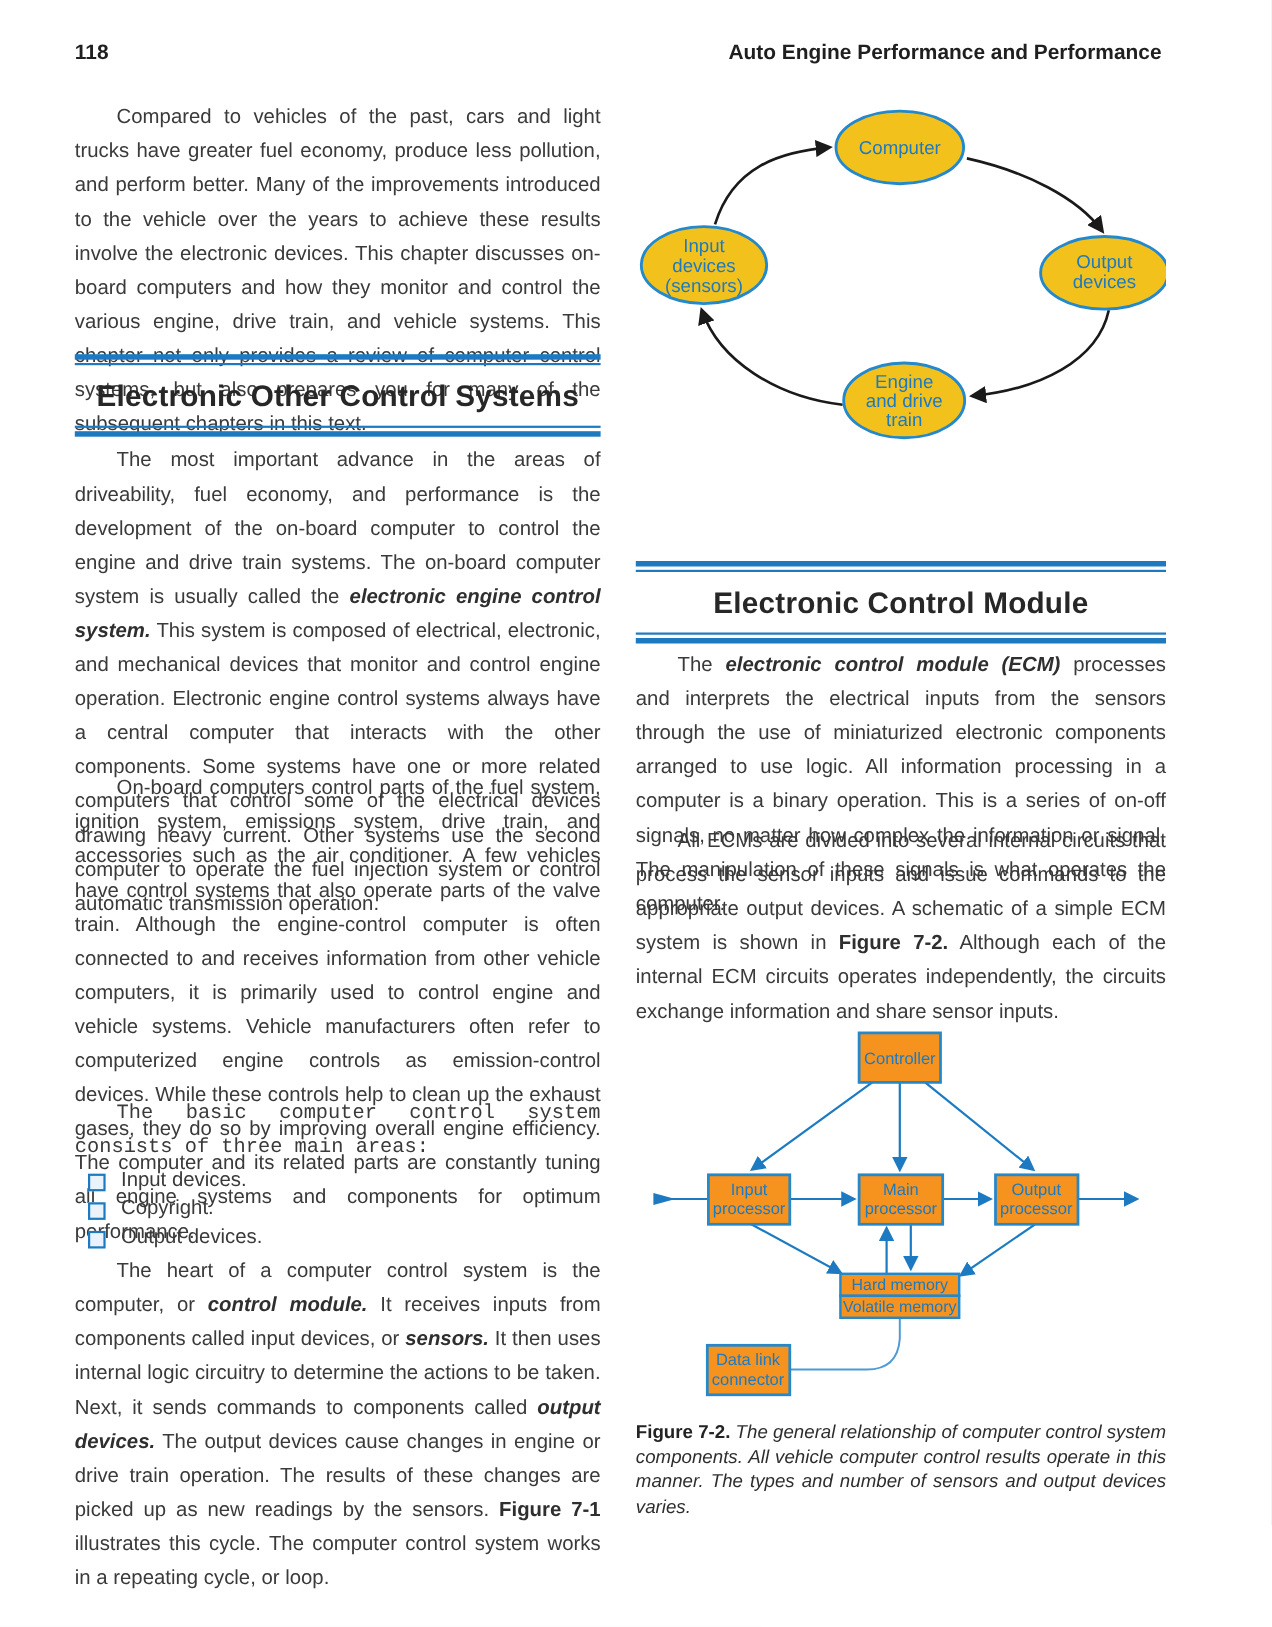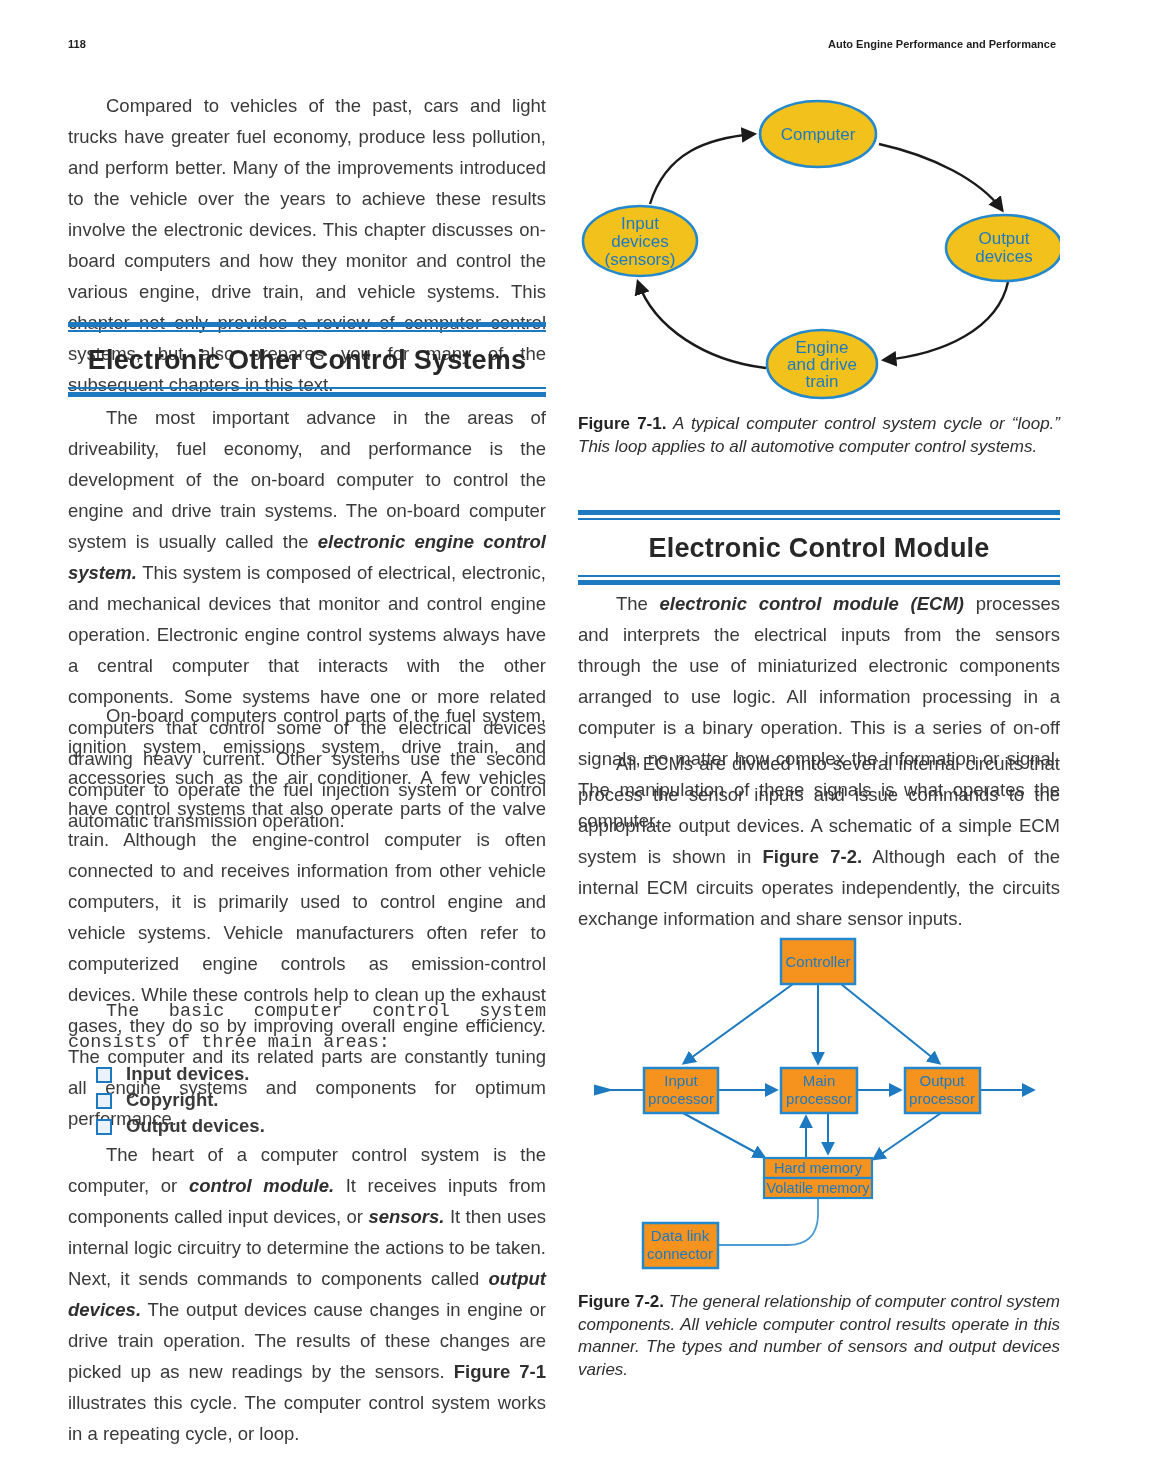--- a/index.html
+++ b/index.html
@@ -5,42 +5,42 @@
   html,body{margin:0;padding:0;background:#e8e8e8;}
   .page{
     position:relative;
     width:1156px;height:1479px;
     background:#ffffff;
     font-family:"Liberation Sans",sans-serif;
     color:#3a3a3a;
     margin:0 auto;
     overflow:hidden;
   }
-  .hdr{position:absolute;top:38px;font-size:11px;font-weight:bold;color:#1f1f1f;text-align:center;}
+  .hdr{position:absolute;top:38px;font-size:19px;font-weight:bold;color:#1f1f1f;text-align:center;}
   .hdr-num{left:68px;}
   .hdr-title{right:100px;}
 
   .body-text{font-size:18.5px;line-height:31px;text-align:justify;color:#3a3a3a;}
   .indent{text-indent:38px;}
   .bi{font-weight:bold;font-style:italic;color:#2f2f2f;}
   .b{font-weight:bold;color:#2f2f2f;}
 
   .abs{position:absolute;}
 
   .sec-head{width:100%;}
   .rule-thick{height:5px;background:#1d7ac1;}
   .rule-thin{height:2px;background:#1d7ac1;margin-top:3px;}
   .rule-thin-b{height:2px;background:#1d7ac1;}
   .rule-thick-b{height:5px;background:#1d7ac1;margin-top:3px;}
   .sec-title{
     font-size:27px;font-weight:bold;color:#272727;
     text-align:center;padding:13px 0 11px;letter-spacing:0.2px;
   }
 
-  .bullet-row{display:flex;align-items:center;margin-left:28px;height:26px;font-weight:bold;}
+  .bullet-row{display:flex;align-items:flex-start;margin-left:12px;height:26px;}
   .bullet-sq{
     width:12px;height:12px;flex:0 0 12px;
     border:2.5px solid #1d7ac1;background:#eaf3fb;
     margin-right:14px;position:relative;top:1px;align-self:center;
   }
   .bullet-label{font-size:18.5px;color:#3a3a3a;}
 
   .caption{font-size:17px;line-height:22.5px;font-style:italic;color:#2e2e2e;text-align:justify;}
   .cap-label{font-weight:bold;font-style:normal;color:#232323;}
 
@@ -122,21 +122,20 @@
       <text class="fig-node-text" x="426" y="174">devices</text>
     </g>
     <g>
       <ellipse cx="244" cy="276" rx="55" ry="34" fill="#f2c11c" stroke="#2388cc" stroke-width="2.6"></ellipse>
       <text class="fig-node-text" x="244" y="265">Engine</text>
       <text class="fig-node-text" x="244" y="282">and drive</text>
       <text class="fig-node-text" x="244" y="299">train</text>
     </g>
   </svg>
 
-  <p class="abs caption" style="left:578px;top:413px;width:482px;margin:0;"><span class="cap-label">Figure 7-1.</span><span> A typical computer control system cycle or “loop.” This loop applies to all automotive computer control systems.</span></p>
 
   <div class="abs sec-head" style="left:578px;top:510px;width:482px;">
     <div class="rule-thick"></div>
     <div class="rule-thin"></div>
     <div class="sec-title">Electronic Control Module</div>
     <div class="rule-thin-b"></div>
     <div class="rule-thick-b"></div>
   </div>
 
   <p class="abs body-text indent" style="left:578px;top:588px;width:482px;margin:0;"><span>The </span><span class="bi">electronic control module (ECM)</span><span> processes and interprets the electrical inputs from the sensors through the use of miniaturized electronic components arranged to use logic. All information processing in a computer is a binary operation. This is a series of on-off signals, no matter how complex the information or signal. The manipulation of these signals is what operates the computer.</span></p>

